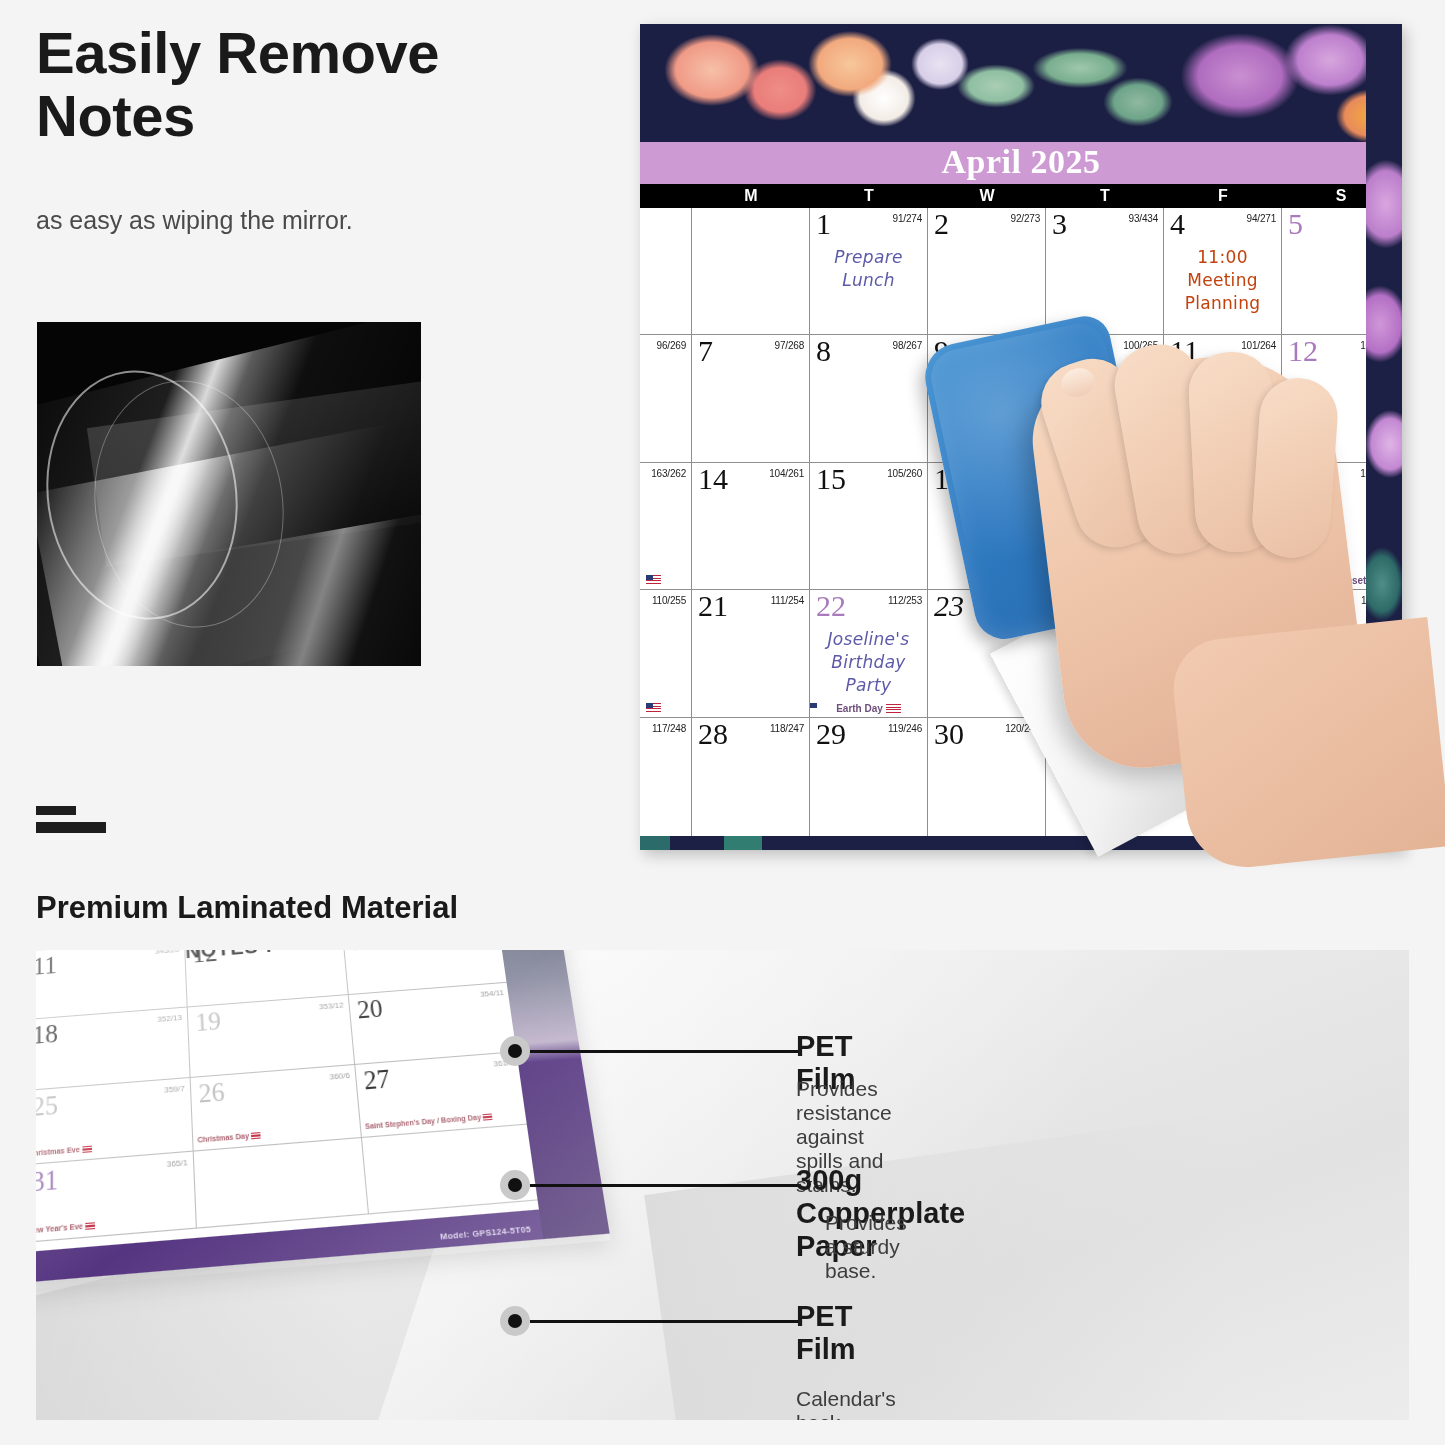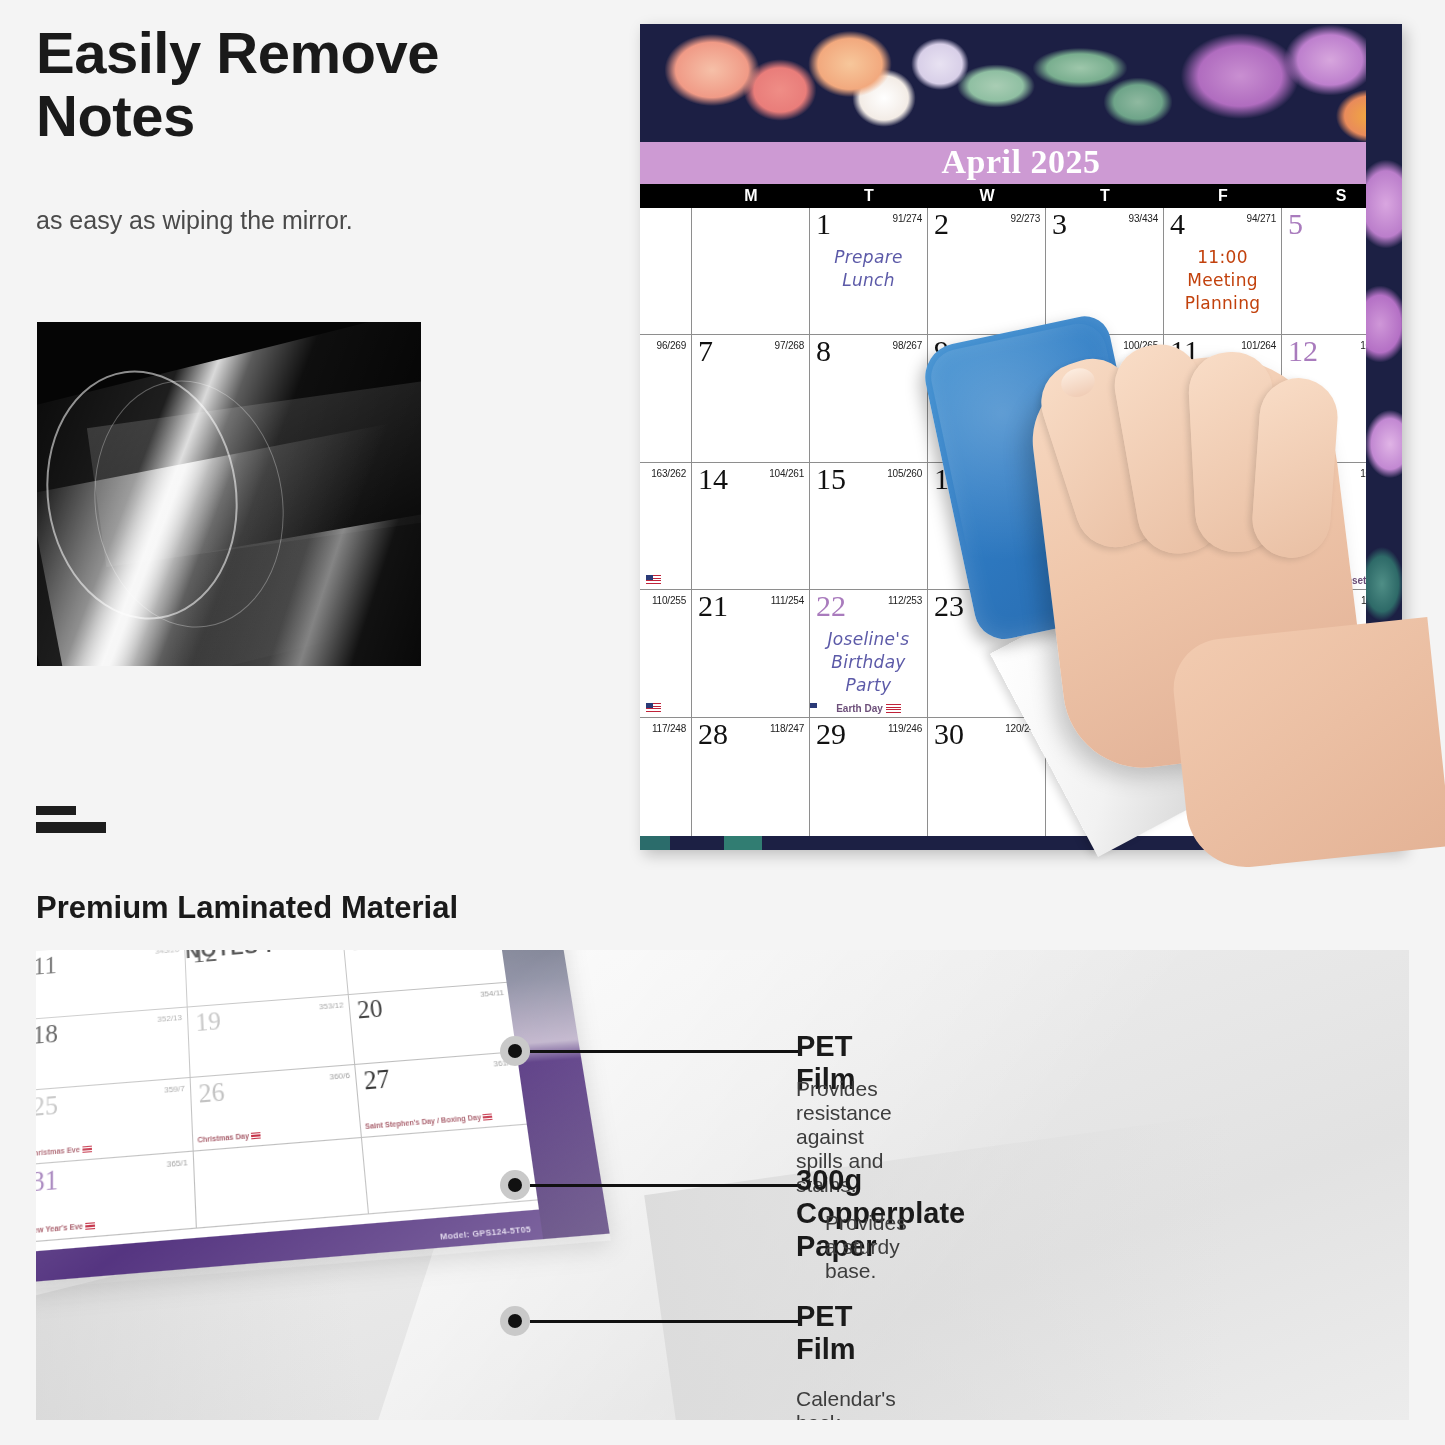--- a/index.html
+++ b/index.html
@@ -465,21 +465,21 @@
             <div class="cal-jul">111/254</div>
           </div>
           <div class="cal-cell" style="width: 118px;">
             <div class="cal-num weekend">22</div>
             <div class="cal-jul">112/253</div>
             <div class="cal-hw" style="white-space: pre-line;">Joseline's
 Birthday
 Party</div>
             <div class="cal-holiday">Earth Day<span class="cal-flag inline"></span></div>
           </div>
-          <div class="cal-cell" style="width: 118px;">
+          <div class="cal-cell" style="width: 118px; font-style: italic;">
             <div class="cal-num">23</div>
             <div class="cal-jul">113/252</div>
           </div>
           <div class="cal-cell" style="width: 118px;">
             <div class="cal-num">24</div>
             <div class="cal-jul">114/251</div>
           </div>
           <div class="cal-cell" style="width: 118px;">
             <div class="cal-num">25</div>
             <div class="cal-jul">115/250</div>

